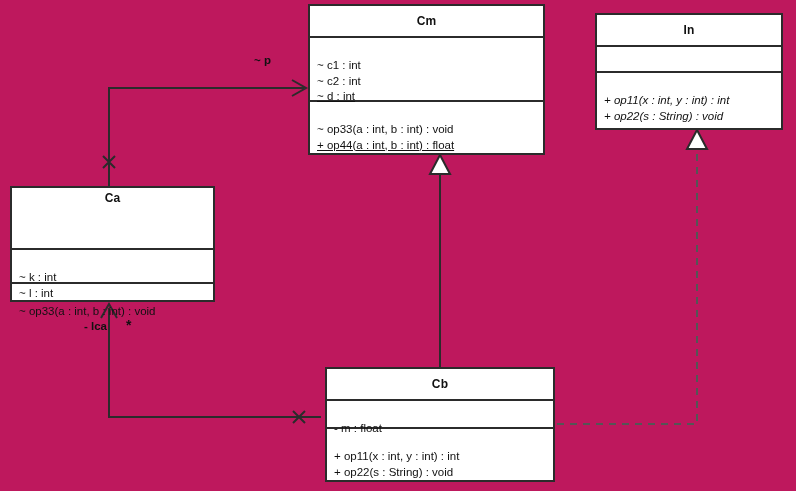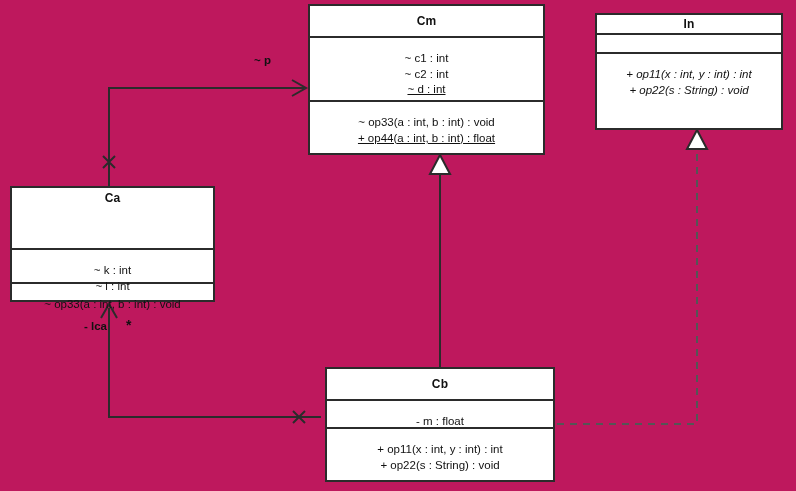--- a/index.html
+++ b/index.html
@@ -34,22 +34,21 @@
     letter-spacing: 0.2px;
     display: flex;
     align-items: center;
     justify-content: center;
   }
   .cls-sep {
     border-top: 2px solid #2b2b2b;
   }
   .cls-compartment {
     box-sizing: border-box;
-    padding: 13px 7px 4px 7px;
-    text-align: center;
+    padding: 20px 7px 4px 7px;
   }
   .member {
     font-size: 11.5px;
     color: #111111;
     line-height: 15.5px;
     white-space: nowrap;
   }
   .member.static {
     text-decoration: underline;
   }
@@ -120,21 +119,21 @@
       <div class="member">~ c2 : int</div>
       <div class="member static">~ d : int</div>
     </div>
     <div class="cls-compartment cls-sep" style="height:55px;">
       <div class="member">~ op33(a : int, b : int) : void</div>
       <div class="member static">+ op44(a : int, b : int) : float</div>
     </div>
   </div>
 
   <div class="uml-class" style="left:595px; top:13px; width:188px; height:117px;">
-    <div class="cls-name" style="height:18px;">In</div>
+    <div class="cls-name" style="height:30px;">In</div>
     <div class="cls-compartment cls-sep" style="height:10px;"></div>
     <div class="cls-compartment cls-sep" style="height:75px;">
       <div class="member italic">+ op11(x : int, y : int) : int</div>
       <div class="member italic">+ op22(s : String) : void</div>
     </div>
   </div>
 
   <div class="uml-class" style="left:10px; top:186px; width:205px; height:116px;">
     <div class="cls-name" style="height:20px;">Ca</div>
     <div class="cls-compartment cls-sep" style="height:34px;margin-top:40px;">

